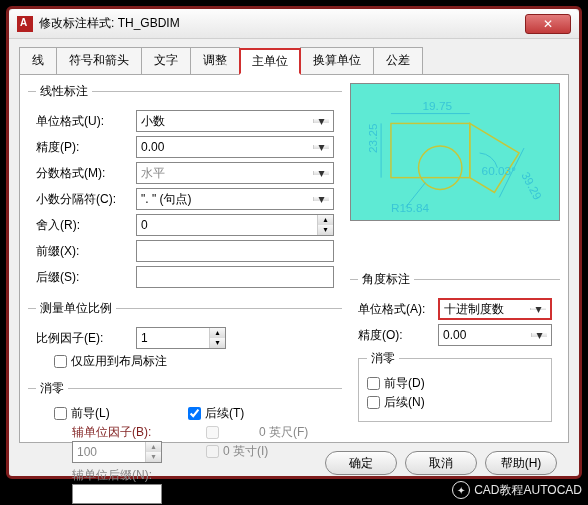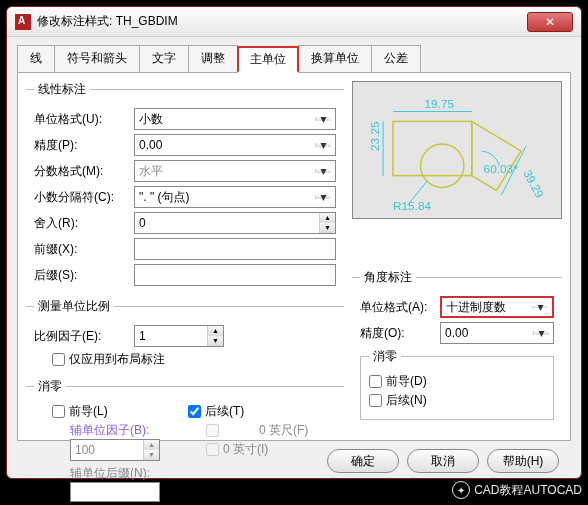--- a/index.html
+++ b/index.html
@@ -1,17 +1,17 @@
 <!DOCTYPE html>
 <html><head>
 <meta charset="utf-8">
 <style>
 * { box-sizing: border-box; margin: 0; padding: 0; font-family: "Microsoft YaHei", "SimSun", sans-serif; font-size: 12px; }
 body { background: #000; width: 588px; height: 505px; overflow: hidden; position: relative; }
-.dialog { position: absolute; left: 6px; top: 6px; width: 576px; height: 473px; background: #f0f0f0; border: 1px solid #7f1d1d; border-radius: 6px; box-shadow: 0 0 8px rgba(0,0,0,0.6); }
+.dialog { position: absolute; left: 6px; top: 6px; width: 576px; height: 473px; background: #f0f0f0; border: 3px solid #7f1d1d; border-radius: 6px; box-shadow: 0 0 8px rgba(0,0,0,0.6); }
 .titlebar { height: 30px; background: linear-gradient(#fdfdfd,#e8e8e8); border-radius: 6px 6px 0 0; display: flex; align-items: center; padding: 0 8px; border-bottom: 1px solid #d0d0d0; }
 .appicon { width: 16px; height: 16px; background: #b32020; display: inline-block; margin-right: 6px; position: relative; }
 .appicon::after { content:"A"; color:#fff; font-size:10px; font-weight:bold; position:absolute; left:3px; top:1px; }
 .title { flex: 1; }
 .closebtn { width: 46px; height: 20px; background: linear-gradient(#e27a7a,#c23b3b); border: 1px solid #8a1f1f; border-radius: 3px; color: #fff; text-align: center; line-height: 18px; font-size: 12px; cursor: pointer; }
 .body { padding: 8px 10px 8px 10px; }
 .tabs { display: flex; border-bottom: 1px solid #aaa; }
 .tab { padding: 4px 12px; border: 1px solid #aaa; border-bottom: none; margin-right: -1px; background: #f5f5f5; cursor: pointer; }
 .tab.active { background: #fff; border: 2px solid #d03030; border-bottom: 2px solid #fff; position: relative; top: 1px; padding: 3px 11px; }
 .content { background: #fff; border: 1px solid #aaa; border-top: none; padding: 8px; height: 368px; position: relative; }
@@ -22,21 +22,21 @@
 .sel, .txt { flex: 1; height: 22px; border: 1px solid #888; background: #fff; padding: 8px 4px; display: flex; align-items: center; justify-content: space-between; }
 .sel .arrow { width: 16px; text-align: center; color: #333; border-left:1px solid #ccc; background:linear-gradient(#f8f8f8,#dcdcdc); height:100%; display:flex; align-items:center; justify-content:center;}
 .sel.red { border: 2px solid #d03030; }
 .spin { width: 90px; height: 22px; border: 1px solid #888; background: #fff; display: flex; align-items: center; }
 .spin span:first-child { flex: 1; padding: 0 4px; }
 .spin .spbtns { width: 16px; display: flex; flex-direction: column; border-left: 1px solid #ccc; }
 .spin .spbtns div { height: 10px; font-size: 8px; text-align: center; line-height: 9px; background: linear-gradient(#f8f8f8,#dcdcdc); cursor:pointer;}
 .half { display: flex; gap: 8px; }
 .left { width: 320px; }
 .right { width: 210px; }
-.preview { border: 1px solid #888; background: #e5e5e5; width: 210px; height: 138px; position: relative; }
+.preview { border: 1px solid #888; background: #5eead4; width: 210px; height: 138px; position: relative; }
 .chk { display: flex; align-items: center; gap: 4px; margin: 2px 0; }
 .chk input { width: 13px; height: 13px; }
 .btns { display: flex; justify-content: flex-end; gap: 8px; padding: 8px 12px; }
 .btn { min-width: 72px; height: 24px; border: 1px solid #888; background: linear-gradient(#fdfdfd,#e0e0e0); border-radius: 12px; cursor: pointer; }
 .nested { padding-left: 18px; }
 .watermark { position: absolute; right: 6px; bottom: 6px; color: #e6e6e6; font-size: 13px; display:flex; align-items:center; gap:4px; text-shadow:0 0 2px #000;}
 .wmicon{width:18px;height:18px;border-radius:50%;border:1px solid #e6e6e6;display:flex;align-items:center;justify-content:center;font-size:10px;}
 .subfs { display:flex; gap:6px; }
 svg { width: 100%; height: 100%; }
 </style>
@@ -134,21 +134,21 @@
           </fieldset>
           <fieldset style="border-bottom:none;border-left:none;border-right:none;">
             <legend>消零</legend>
             <div class="subfs">
               <div style="flex:1;">
                 <div class="chk nested">
                     <input type="checkbox" style="">
                     <span>前导(L)</span>
                   </div>
                 <div class="nested" style="padding-left:36px;">
-                  <div style="color:#8b5cf6;">辅单位因子(B):</div>
+                  <div style="color:#7f1d1d;">辅单位因子(B):</div>
                   <div class="spin" style="width:90px;color:#888;">
                       <span>100</span>
                       <div class="spbtns">
                         <div>▴</div>
                         <div>▾</div>
                       </div>
                     </div>
                   <div style="color:#888;margin-top:4px;">辅单位后缀(N):</div>
                   <div class="txt" style="width:90px;height:20px;">
                       <span></span>

